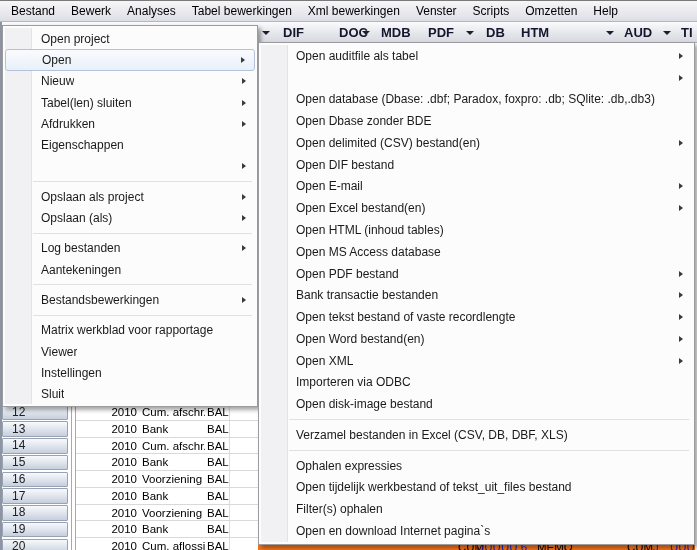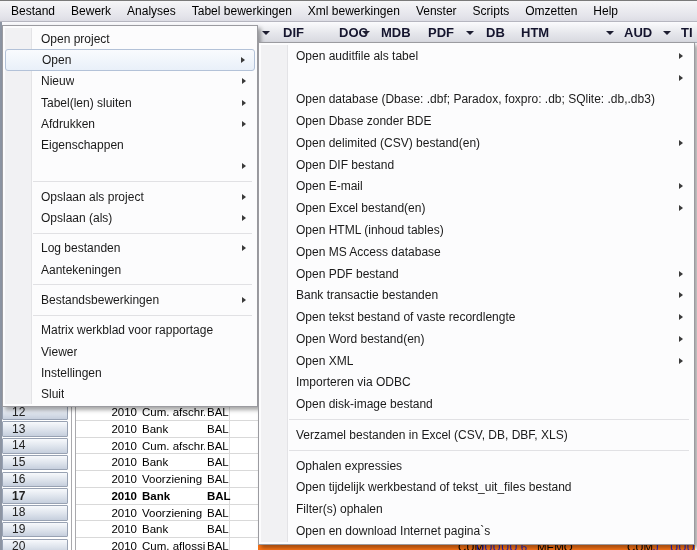--- a/index.html
+++ b/index.html
@@ -142,21 +142,21 @@
       <div class="cell-code">BAL</div>
       <div class="dline"></div>
     </div>
     <div class="trow" style="top: 428px;">
       <div class="rownum">16</div>
       <div class="cell-year">2010</div>
       <div class="cell-account">Voorziening p</div>
       <div class="cell-code">BAL</div>
       <div class="dline"></div>
     </div>
-    <div class="trow" style="top: 444.75px; font-weight: bold;">
+    <div class="trow" style="top: 444.75px;">
       <div class="rownum">17</div>
       <div class="cell-year">2010</div>
       <div class="cell-account">Bank</div>
       <div class="cell-code">BAL</div>
       <div class="dline"></div>
     </div>
     <div class="trow" style="top: 461.5px;">
       <div class="rownum">18</div>
       <div class="cell-year">2010</div>
       <div class="cell-account">Voorziening g</div>

